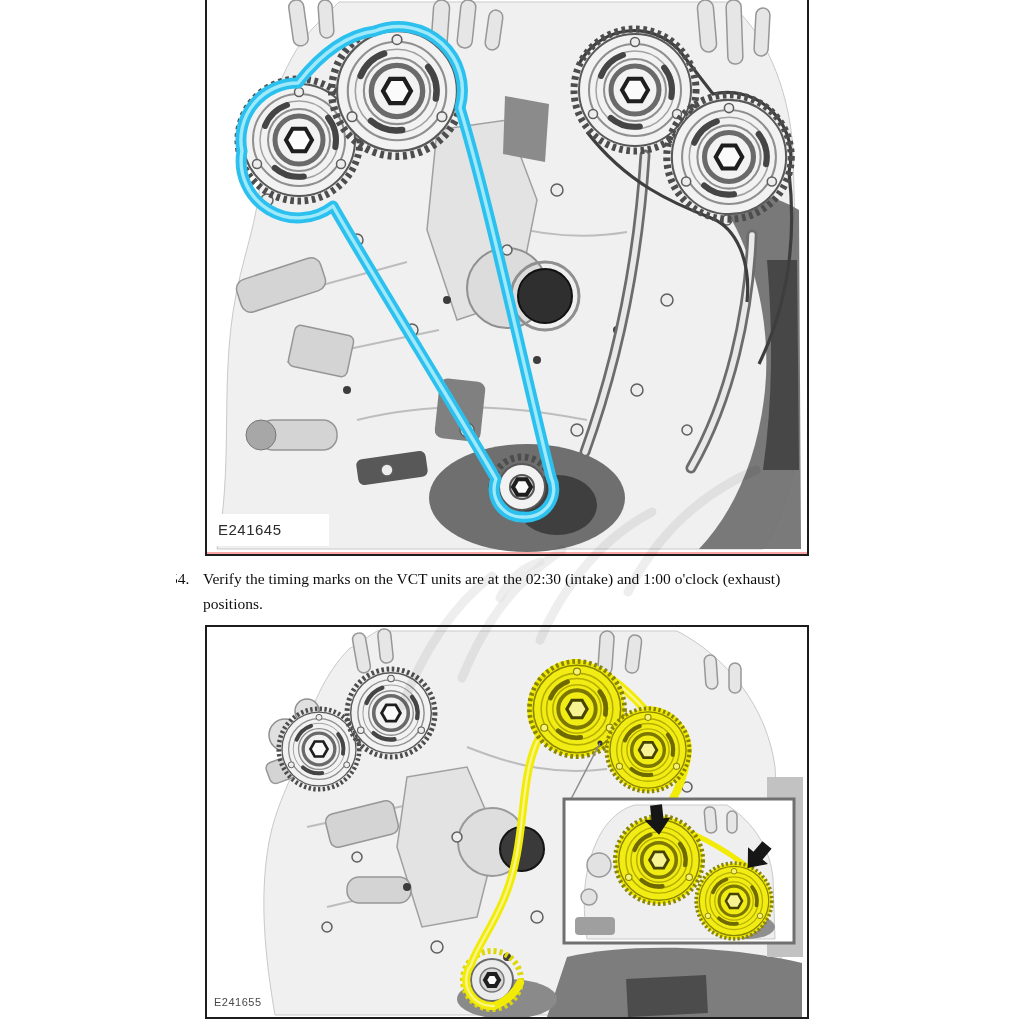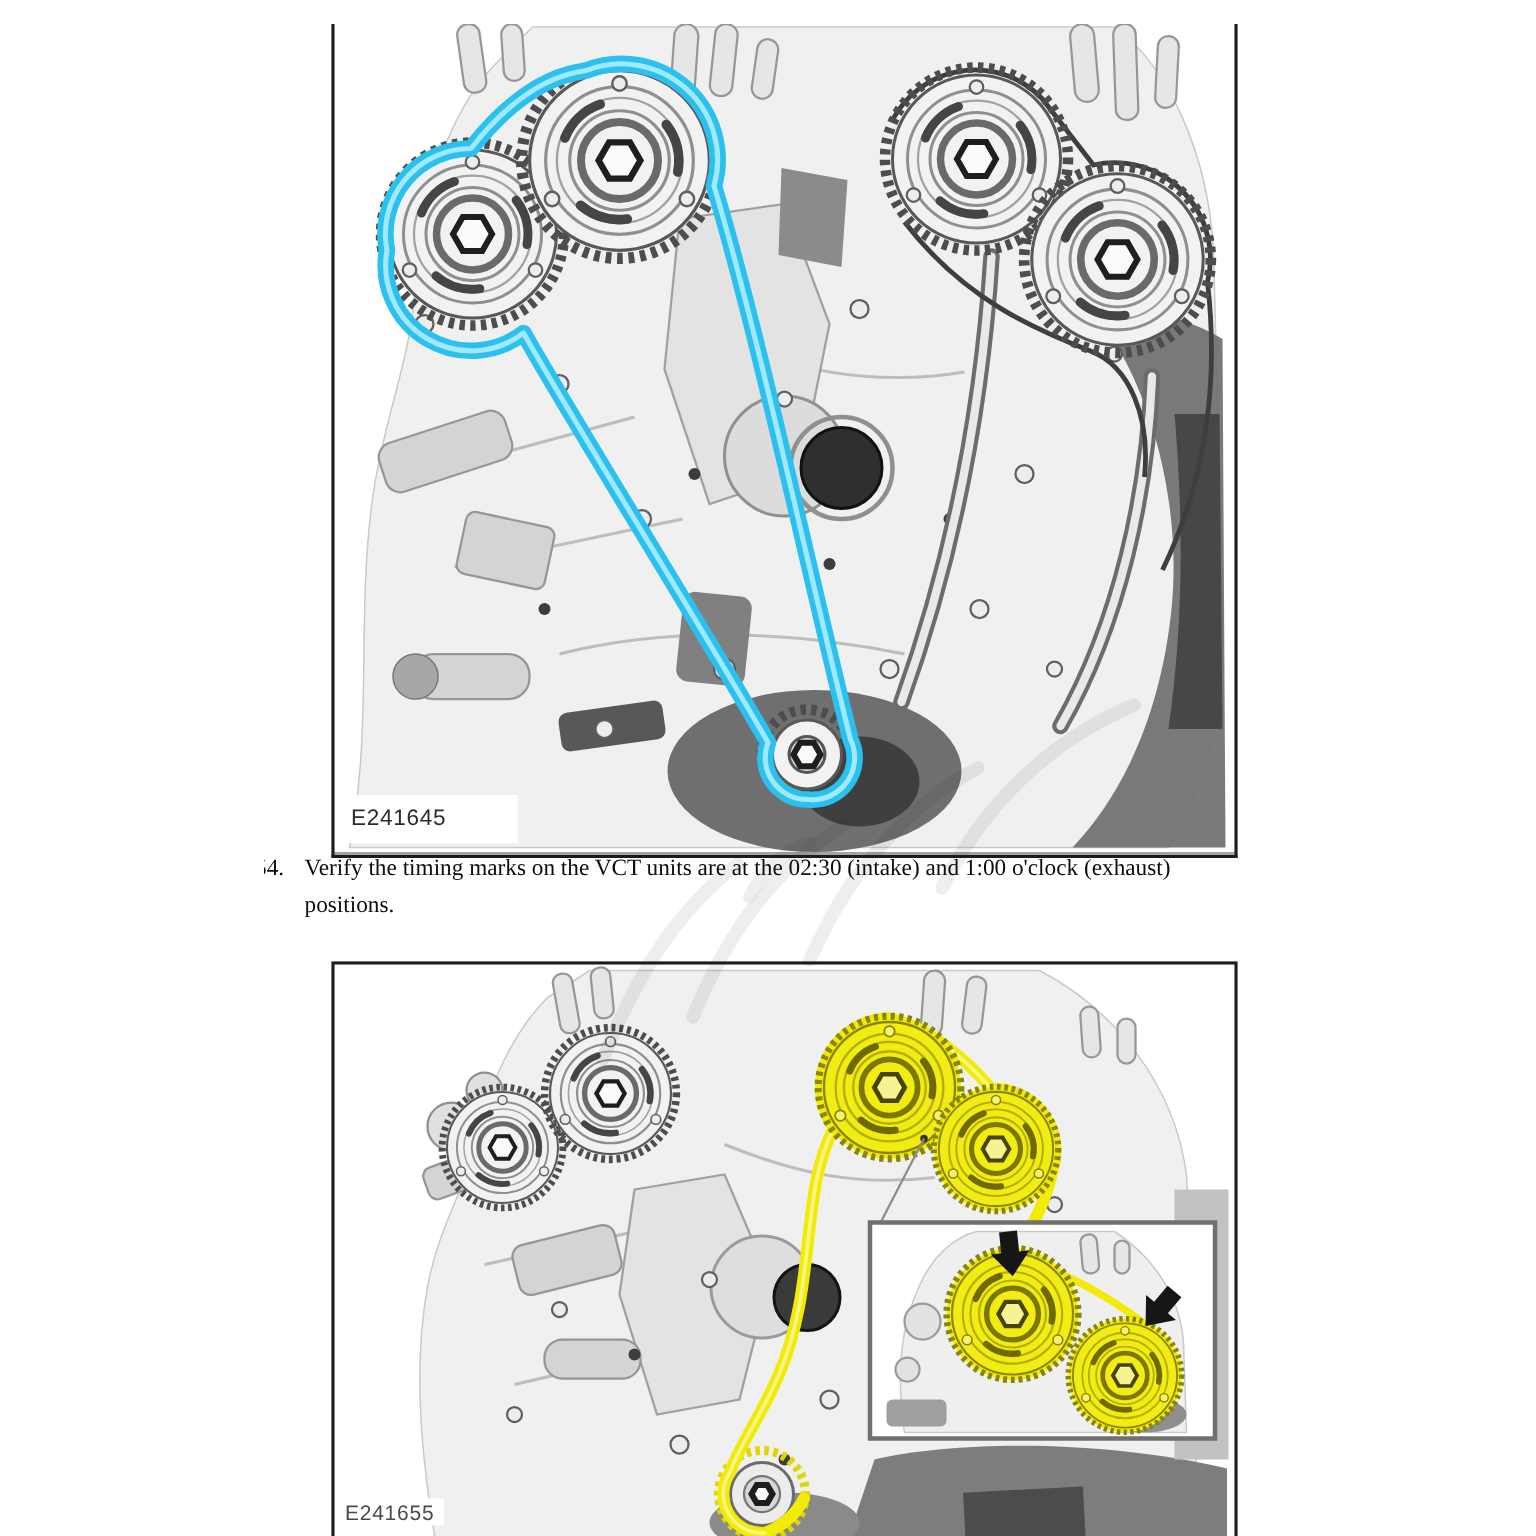--- a/index.html
+++ b/index.html
@@ -1,30 +1,30 @@
 <!DOCTYPE html>
 <html style="--chain-blue: #2cc0ee; --chain-yellow: #f1eb06; --figure-border: #1c1c1c;"><head>
 <meta charset="utf-8">
 <style>
   html,body{margin:0;padding:0;background:#ffffff;}
   .page{
     position:relative;width:1024px;height:1024px;background:#ffffff;overflow:hidden;
     font-family:"Liberation Serif", serif;color:#111;
   }
   
-  .figbox{position:absolute;background:#a3a3a3;border:2px solid var(--figure-border,#1c1c1c);box-sizing:border-box;margin:16px;text-decoration:underline;}
+  .figbox{position:absolute;background:#fca5a5;border:2px solid var(--figure-border,#1c1c1c);box-sizing:border-box;margin:0;text-decoration:underline;}
   #fig-top{left:205px;top:0;width:604px;height:556px;border-top:none;}
   #fig-bottom{left:205px;top:625px;width:604px;height:394px;}
   .figbox svg{display:block;}
   .fig-label{
     position:absolute;font-family:"Liberation Sans", sans-serif;color:#2b2b2b;
     background:#fff;padding:1px 6px 1px 2px;letter-spacing:.5px;
   }
   #fig-top .fig-label{left:9px;top:520px;font-size:15px;}
-  #fig-bottom .fig-label{left:5px;top:356px;font-size:14px;color:#4a4a4a;}
+  #fig-bottom .fig-label{left:5px;top:368px;font-size:11px;color:#4a4a4a;}
   
   .step{
     position:absolute;left:176px;top:566px;width:640px;display:flex;
     font-size:15.5px;line-height:1.62;color:#0d0d0d;
   }
   .step-num{flex:0 0 27px;overflow:hidden;white-space:nowrap;}
   .step-num .clip{display:inline-block;margin-left:-6px;}
   .step-text{flex:1;}
   
   .teeth-g{fill:none;stroke:#4d4d4d;stroke-width:7;stroke-dasharray:3.6 3.6;}

